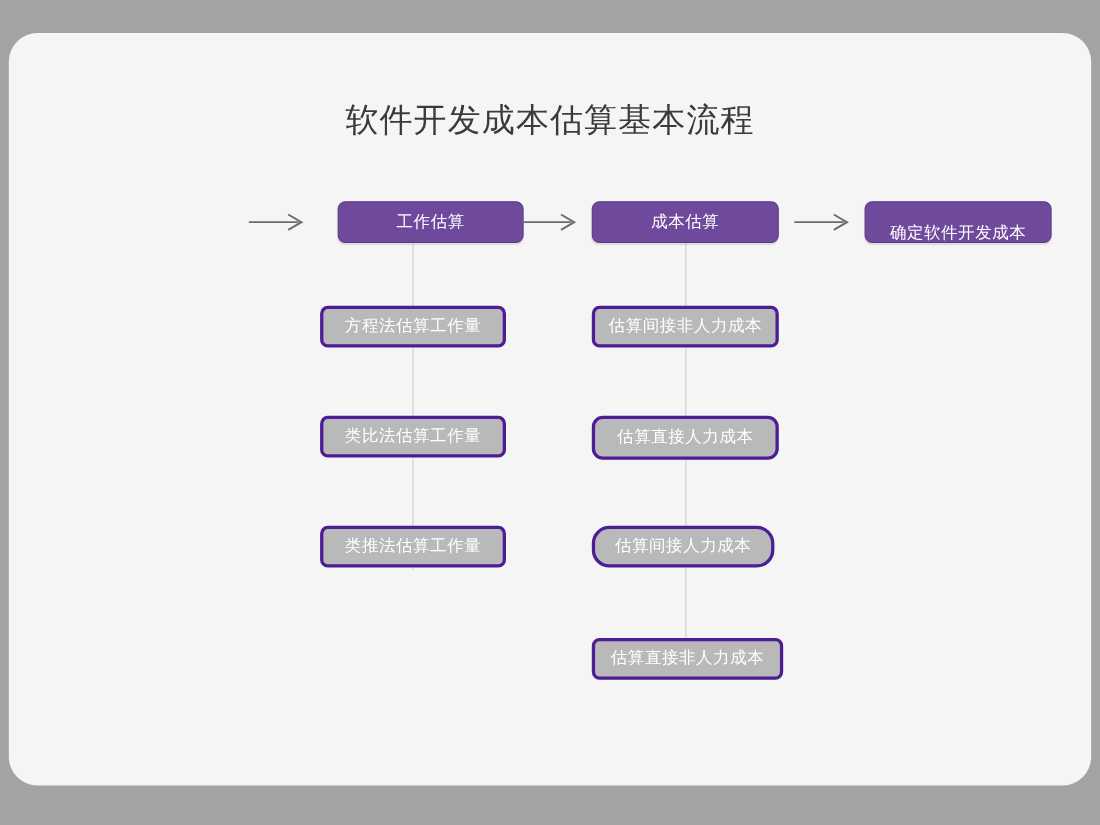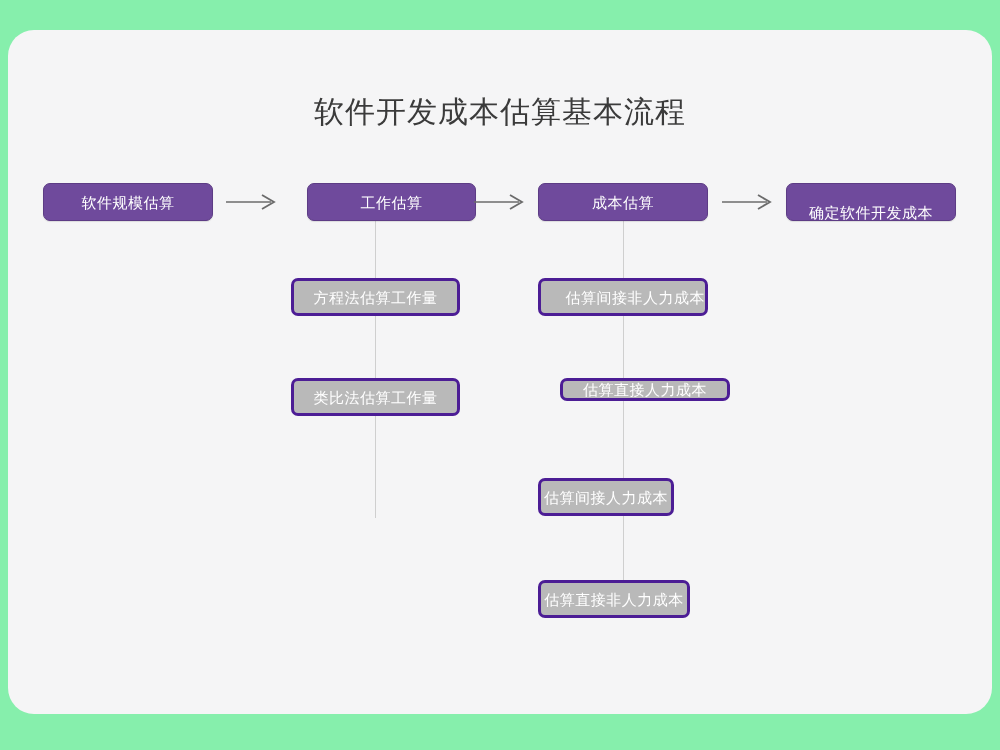--- a/index.html
+++ b/index.html
@@ -10,21 +10,22 @@
     height: 750px;
     background: #ffffff;
     font-family: "Liberation Sans", "DejaVu Sans", sans-serif;
   }
 
   #canvas {
     position: relative;
     width: 1000px;
     height: 750px;
     overflow: hidden;
-    background: #86efac;
+    background: #a3a3a3;
+    font-family: Liberation Mono, monospace;
   }
 
   
   #card {
     position: absolute;
     left: 8px;
     top: 30px;
     width: 984px;
     height: 684px;
     background: #f5f5f6;
@@ -89,23 +90,20 @@
 <div id="canvas">
 
   <div id="card"></div>
 
   <div id="title">软件开发成本估算基本流程</div>
 
   <div class="vline" style="left:375px; top:218px; height:300px;"></div>
 
   <div class="vline" style="left:623px; top:218px; height:400px;"></div>
 
-  <div class="node primary" style="left:43px; top:183px; width:170px; height:38px;">
-    <span>软件规模估算</span>
-  </div>
 
   <div class="arrow" style="left:226px; top:190px; width:52px;">
     <svg width="52" height="24" viewBox="0 0 52 24">
       <line x1="0" y1="12" x2="45" y2="12" stroke="#6b6b6b" stroke-width="1.6"></line>
       <polyline points="36,5 48,12 36,19" fill="none" stroke="#6b6b6b" stroke-width="1.8"></polyline>
     </svg>
   </div>
 
   <div class="node primary" style="left:291px; top:183px; width:169px; height:38px;margin-left:16px;">
     <span>工作估算</span>
@@ -134,30 +132,33 @@
   </div>
 
   <div class="node secondary" style="left:291px; top:278px; width:169px; height:38px;">
     <span>方程法估算工作量</span>
   </div>
 
   <div class="node secondary" style="left:291px; top:378px; width:169px; height:38px;">
     <span>类比法估算工作量</span>
   </div>
 
+  <div class="node secondary" style="left:291px; top:478px; width:169px; height:38px;">
+    <span>类推法估算工作量</span>
+  </div>
 
-  <div class="node secondary" style="left:538px; top:278px; width:170px; height:38px;justify-content:flex-end;">
+  <div class="node secondary" style="left:538px; top:278px; width:170px; height:38px;">
     <span>估算间接非人力成本</span>
   </div>
 
-  <div class="node secondary" style="left:560px; top:378px; width:170px; height:23px;">
+  <div class="node secondary" style="left:538px; top:378px; width:170px; height:40px;border-radius:10px;">
     <span>估算直接人力成本</span>
   </div>
 
-  <div class="node secondary" style="left:538px; top:478px; width:136px; height:38px;">
+  <div class="node secondary" style="left:538px; top:478px; width:166px; height:38px;border-radius:16px;">
     <span>估算间接人力成本</span>
   </div>
 
-  <div class="node secondary" style="left:538px; top:580px; width:152px; height:38px;">
+  <div class="node secondary" style="left:538px; top:580px; width:174px; height:38px;">
     <span>估算直接非人力成本</span>
   </div>
 
 </div>
 
 </body></html>

